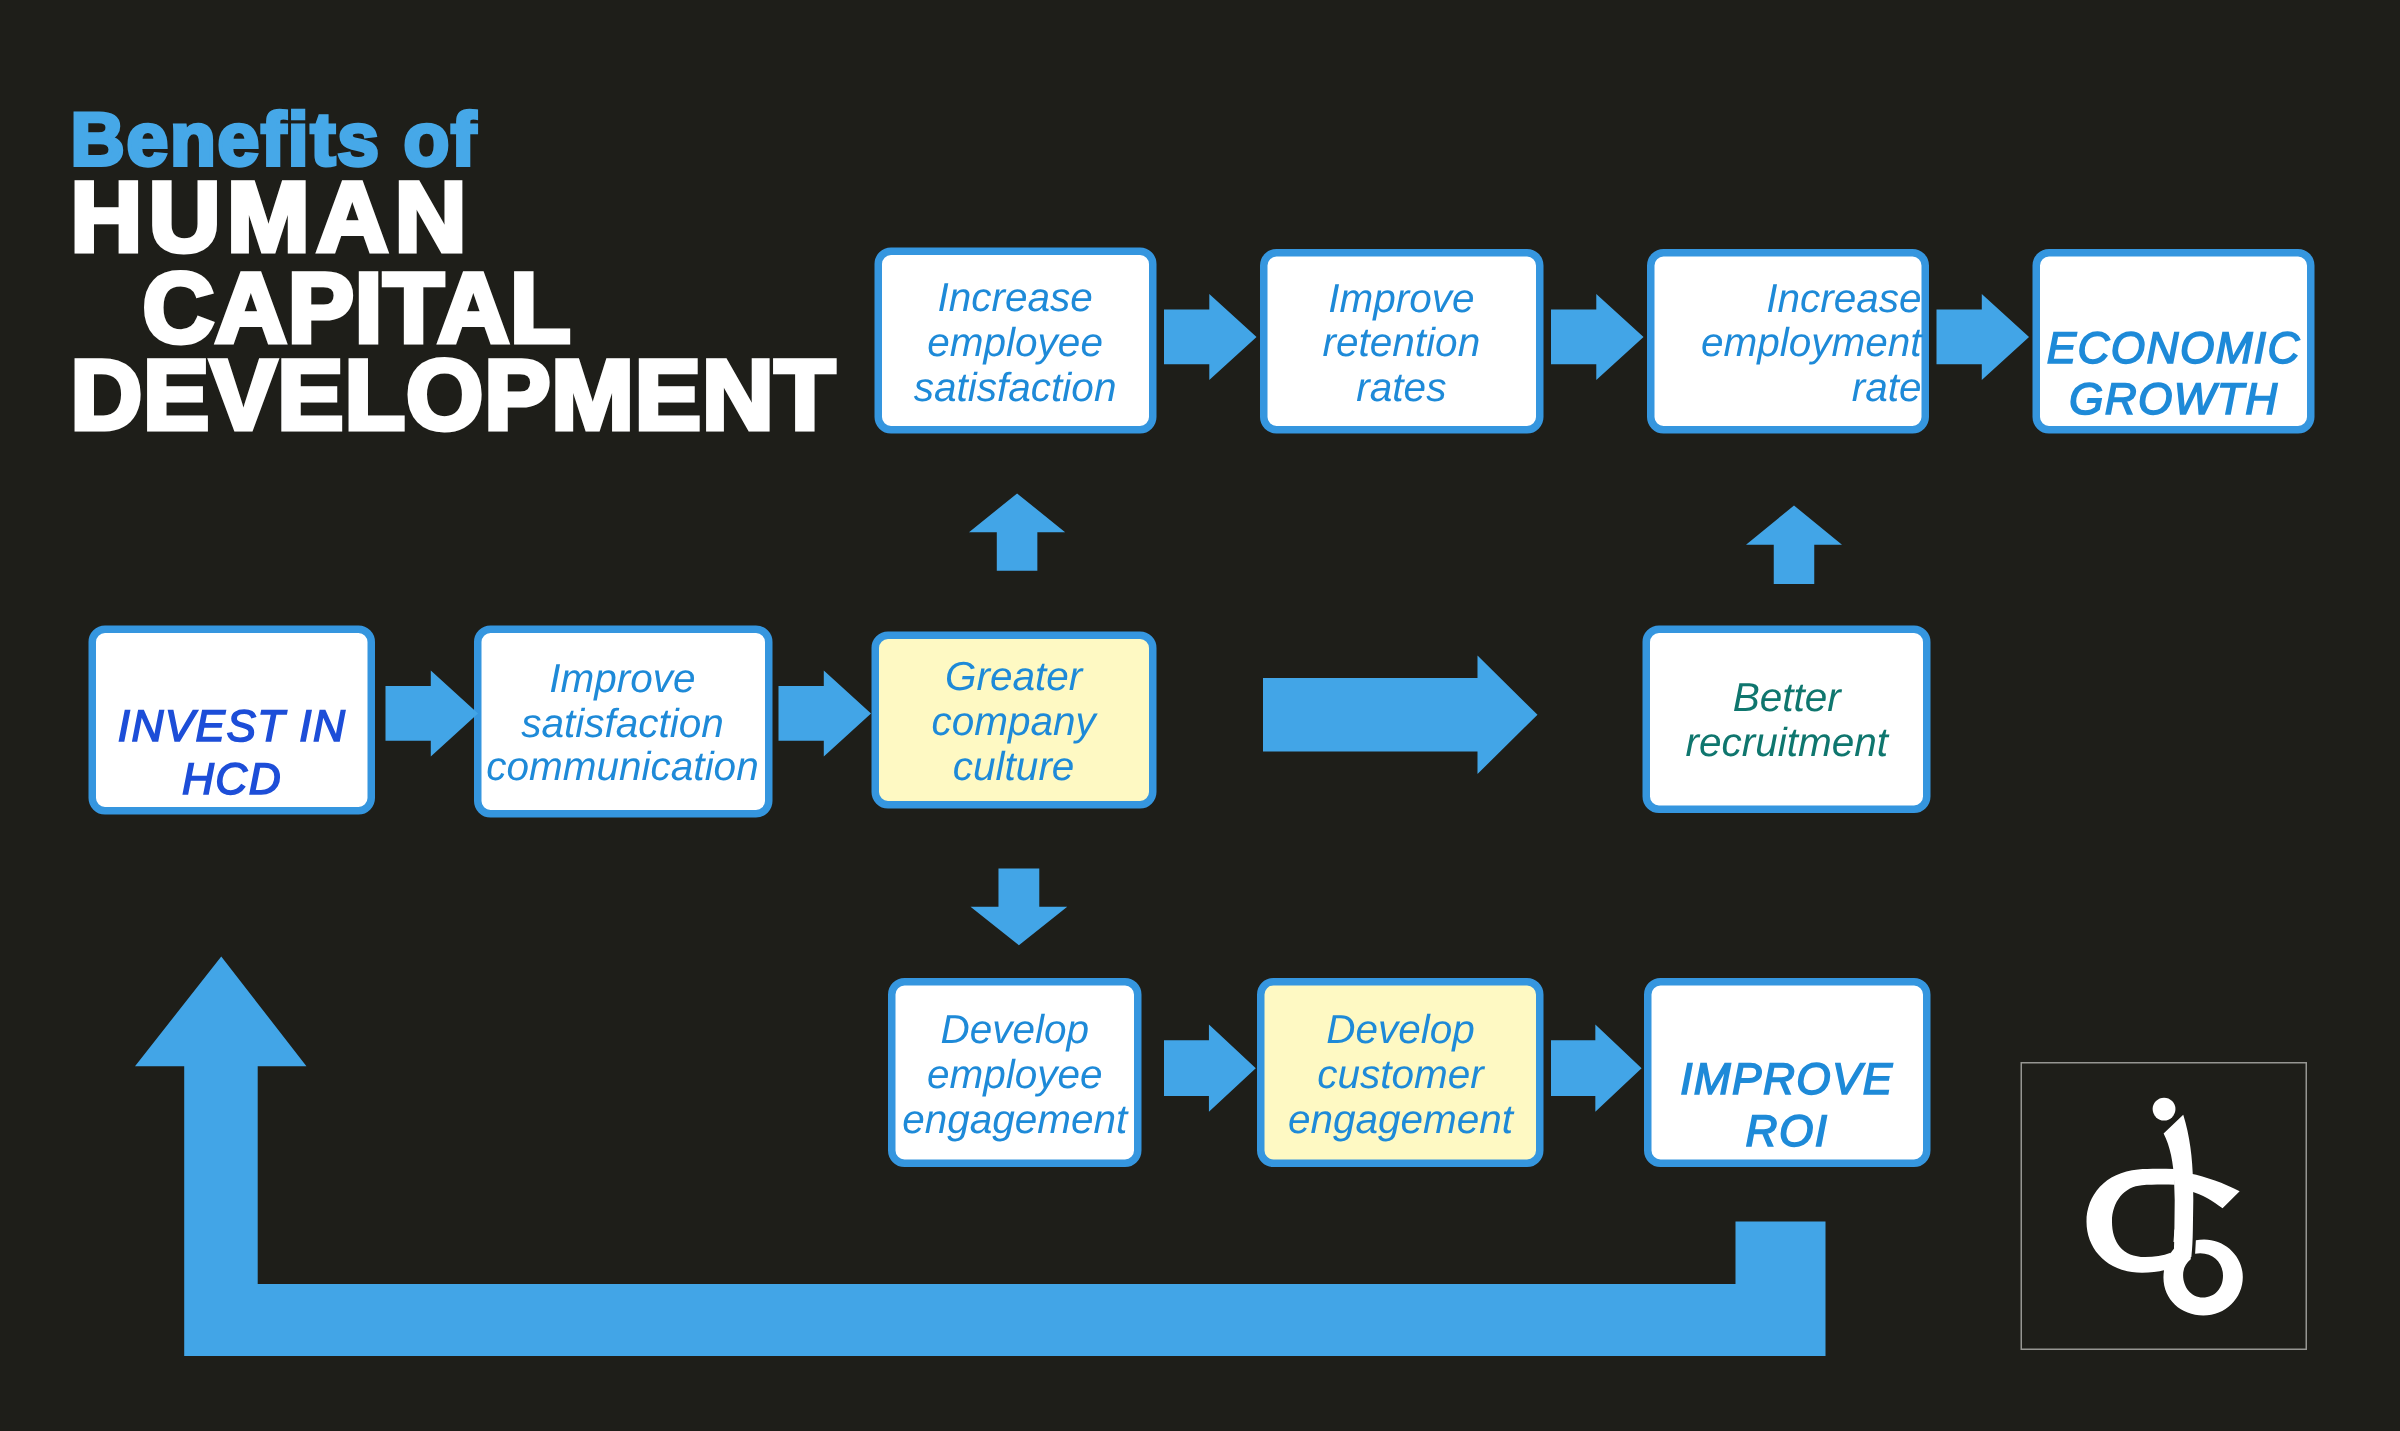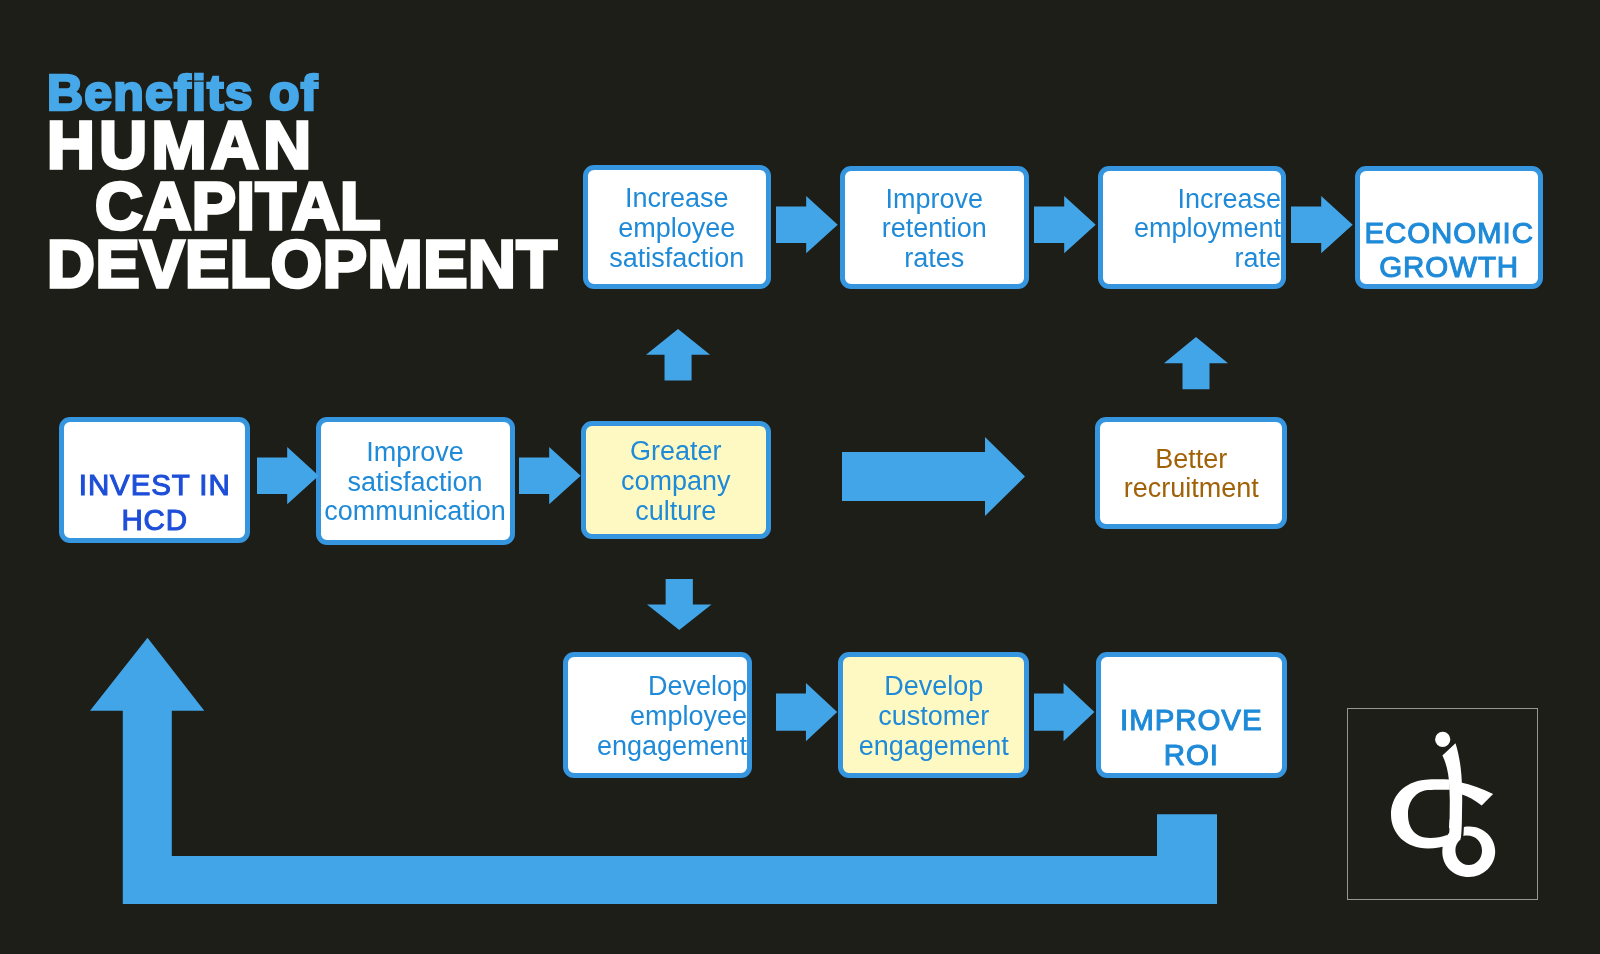--- a/index.html
+++ b/index.html
@@ -27,20 +27,21 @@
   
   .node{
     position:absolute;
     box-sizing:border-box;
     background:#ffffff;
     border:5px solid #3596df;
     border-radius:11px;
     display:flex;align-items:center;justify-content:center;
     text-align:center;
     color:#1e8ad8;
+    font-style:italic;
   }
   .node .lbl{display:block;width:100%;position:relative;}
   .node.reg .lbl{top:1.7px;}
   .node.bold .lbl{top:0px;}
   .node .lbl.w-narrow{width:120px;}
   .node.reg .lbl{font-size:27px;line-height:29.7px;font-weight:400;}
   .node.bold .lbl{font-size:29.5px;line-height:34.5px;font-weight:400;letter-spacing:0.9px;margin-top:46px;
                   -webkit-text-stroke-width:1.05px;-webkit-text-stroke-color:currentColor;}
 
   
@@ -85,25 +86,25 @@
   </div>
 
   <div class="node reg" style="left: 315.5px; top: 417.1px; width: 199px; height: 127.7px; border-color: rgb(53, 150, 223); background-color: rgb(255, 255, 255); color: rgb(30, 138, 216);">
     <span class="lbl">Improve satisfaction communication</span>
   </div>
 
   <div class="node reg" style="left: 580.5px; top: 421px; width: 190.5px; height: 118px; border-color: rgb(53, 150, 223); background-color: #fef9c3; color: rgb(30, 138, 216);">
     <span class="lbl">Greater company culture</span>
   </div>
 
-  <div class="node reg" style="left: 1095.1px; top: 416.8px; width: 192.2px; height: 112px; border-color: rgb(53, 150, 223); background-color: rgb(255, 255, 255); color: #a16207;">
+  <div class="node reg" style="left: 1095.1px; top: 416.8px; width: 192.2px; height: 125px; border-color: rgb(53, 150, 223); background-color: rgb(255, 255, 255); color: #0f766e;">
     <span class="lbl">Better recruitment</span>
   </div>
 
-  <div class="node reg" style="left: 563px; top: 651.9px; width: 189px; height: 126.3px; border-color: rgb(53, 150, 223); background-color: rgb(255, 255, 255); color: rgb(30, 138, 216); text-align: right;">
+  <div class="node reg" style="left: 592px; top: 651.9px; width: 169px; height: 126.3px; border-color: rgb(53, 150, 223); background-color: rgb(255, 255, 255); color: rgb(30, 138, 216);">
     <span class="lbl">Develop employee engagement</span>
   </div>
 
   <div class="node reg" style="left: 838.2px; top: 652.1px; width: 191px; height: 125.8px; border-color: rgb(53, 150, 223); background-color: #fef9c3; color: rgb(30, 138, 216);">
     <span class="lbl">Develop customer engagement</span>
   </div>
 
   <div class="node bold" style="left: 1095.5px; top: 651.9px; width: 191.6px; height: 126.2px; border-color: rgb(53, 150, 223); background-color: rgb(255, 255, 255); color: rgb(30, 138, 216);">
     <span class="lbl">IMPROVE ROI</span>
   </div>

